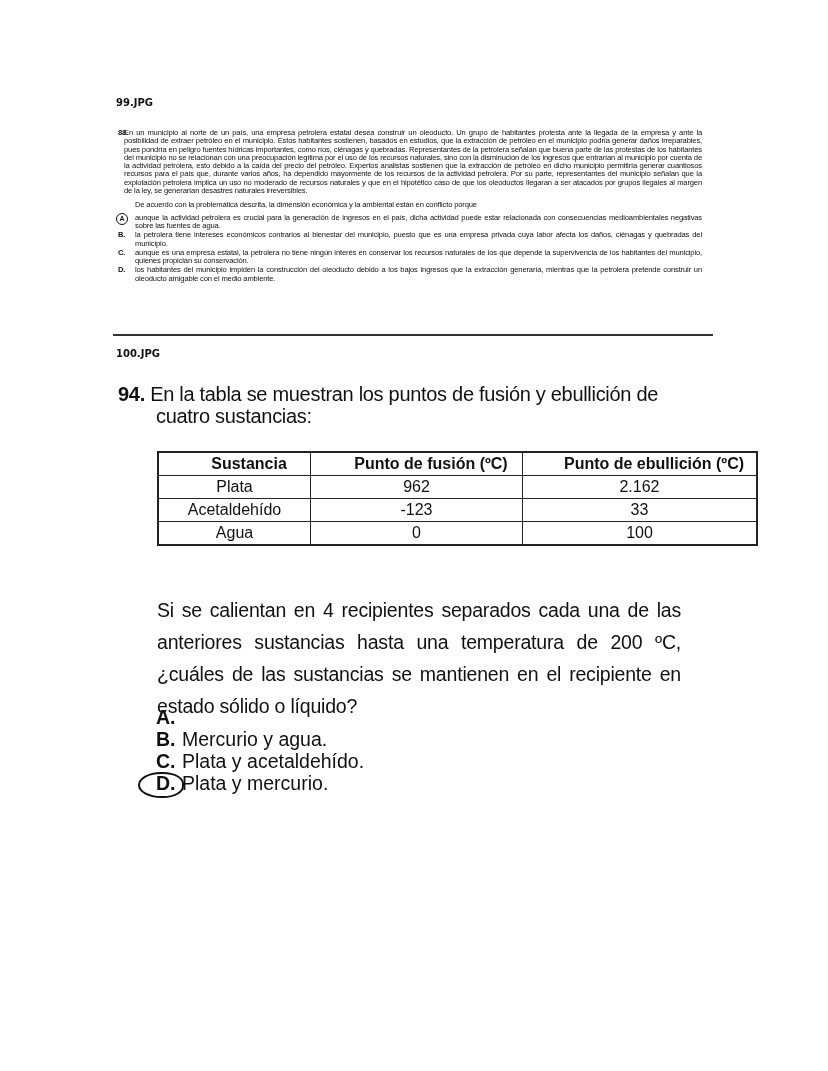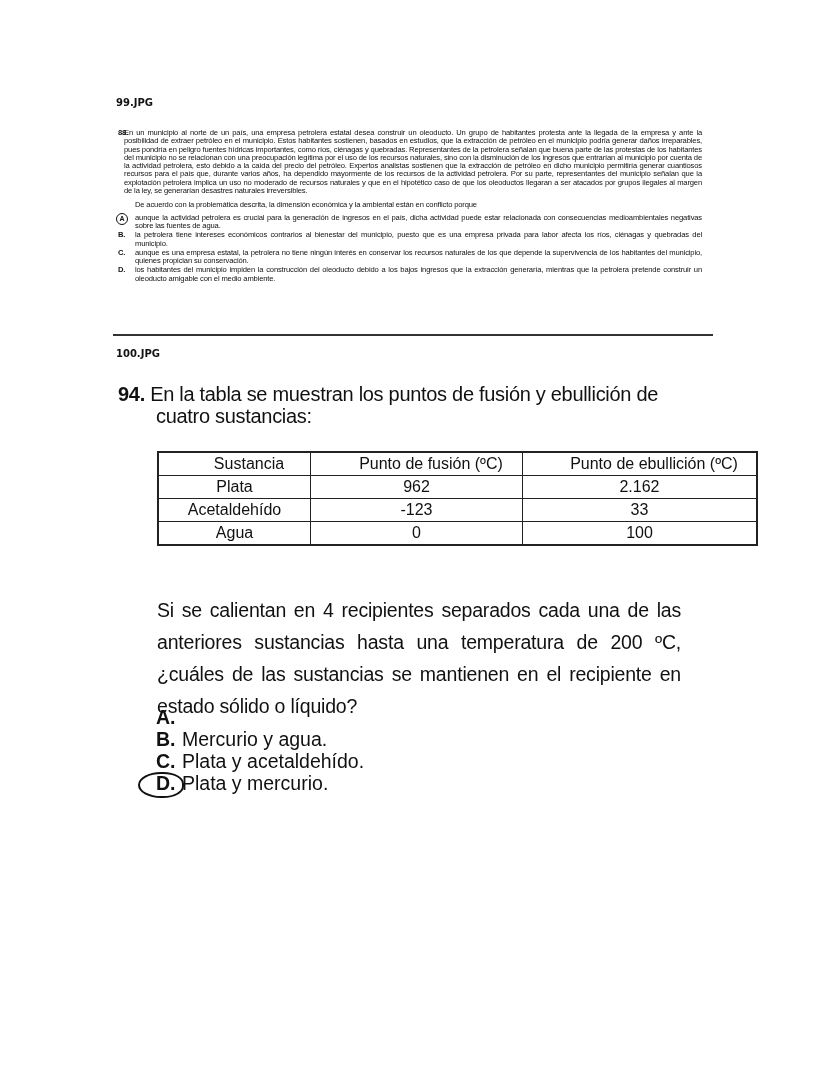--- a/index.html
+++ b/index.html
@@ -22,21 +22,21 @@
 
   .sep { position: absolute; left: 113px; top: 334px; width: 600px; height: 2px; background: #333; }
 
   
   .q94-title { position: absolute; left: 118px; top: 383px; width: 580px; font-size: 20px; line-height: 22px; letter-spacing: -0.3px; }
   .q94-title .num { font-weight: bold; }
   .q94-title .indent { padding-left: 38px; display: block; }
 
   table.data { position: absolute; left: 157px; top: 451px; border-collapse: collapse; font-size: 16px; }
   table.data th, table.data td { border: 1.5px solid #222; padding: 0 6px; height: 22px; text-align: center; }
-  table.data th { font-weight: normal; padding-left: 35px; }
+  table.data th { font-weight: bold; padding-left: 35px; }
   table.data th.c1, table.data td.c1 { width: 110px; }
   table.data th.c2, table.data td.c2 { width: 170px; }
   table.data th.c3, table.data td.c3 { width: 192px; }
   table.data { border: 2px solid #222; }
 
   .q94-question { position: absolute; left: 157px; top: 594px; width: 524px; font-size: 19.5px; line-height: 32px; text-align: justify; letter-spacing: -0.2px; }
 
   .q94-opts { position: absolute; left: 156px; top: 706px; font-size: 19.5px; line-height: 22px; }
   .q94-opts .opt { display: flex; align-items: baseline; }
   .q94-opts .letter { font-weight: bold; width: 26px; display: inline-block; position: relative; }
@@ -51,21 +51,21 @@
   <span class="num">88.</span>
   <span class="stem">En un municipio al norte de un país, una empresa petrolera estatal desea construir un oleoducto. Un grupo de habitantes protesta ante la llegada de la empresa y ante la posibilidad de extraer petróleo en el municipio. Estos habitantes sostienen, basados en estudios, que la extracción de petróleo en el municipio podría generar daños irreparables, pues pondría en peligro fuentes hídricas importantes, como ríos, ciénagas y quebradas. Representantes de la petrolera señalan que buena parte de las protestas de los habitantes del municipio no se relacionan con una preocupación legítima por el uso de los recursos naturales, sino con la disminución de los ingresos que entrarían al municipio por cuenta de la actividad petrolera, esto debido a la caída del precio del petróleo. Expertos analistas sostienen que la extracción de petróleo en dicho municipio permitiría generar cuantiosos recursos para el país que, durante varios años, ha dependido mayormente de los recursos de la actividad petrolera. Por su parte, representantes del municipio señalan que la explotación petrolera implica un uso no moderado de recursos naturales y que en el hipotético caso de que los oleoductos llegaran a ser atacados por grupos ilegales al margen de la ley, se generarían desastres naturales irreversibles.</span>
   <span class="prompt">De acuerdo con la problemática descrita, la dimensión económica y la ambiental están en conflicto porque</span>
   <div class="opts">
     <div class="opt">
       <span class="letter"><span class="circled-a">A</span></span>
       <span class="txt">aunque la actividad petrolera es crucial para la generación de ingresos en el país, dicha actividad puede estar relacionada con consecuencias medioambientales negativas sobre las fuentes de agua.</span>
     </div>
     <div class="opt">
       <span class="letter">B.</span>
-      <span class="txt">la petrolera tiene intereses económicos contrarios al bienestar del municipio, puesto que es una empresa privada para labor afecta los ríos, ciénagas y quebradas del municipio.</span>
+      <span class="txt">la petrolera tiene intereses económicos contrarios al bienestar del municipio, puesto que es una empresa privada cuya labor afecta los daños, ciénagas y quebradas del municipio.</span>
     </div>
     <div class="opt">
       <span class="letter">C.</span>
       <span class="txt">aunque es una empresa estatal, la petrolera no tiene ningún interés en conservar los recursos naturales de los que depende la supervivencia de los habitantes del municipio, quienes propician su conservación.</span>
     </div>
     <div class="opt">
       <span class="letter">D.</span>
       <span class="txt">los habitantes del municipio impiden la construcción del oleoducto debido a los bajos ingresos que la extracción generaría, mientras que la petrolera pretende construir un oleoducto amigable con el medio ambiente.</span>
     </div>
   </div>

